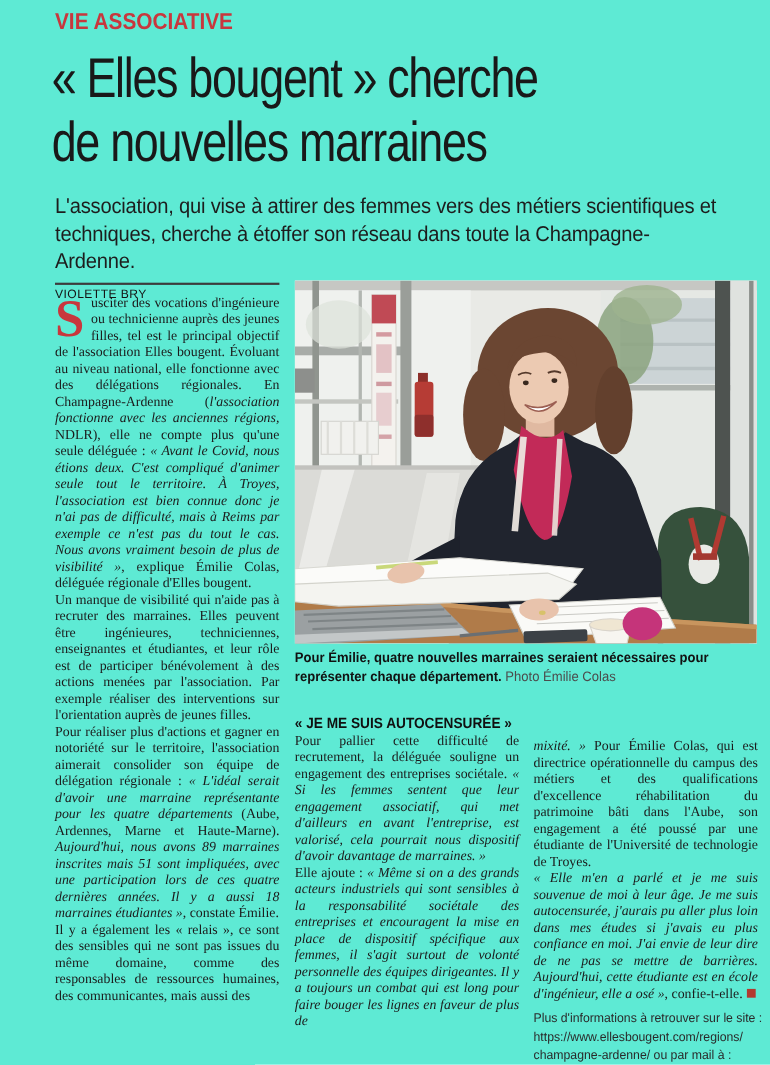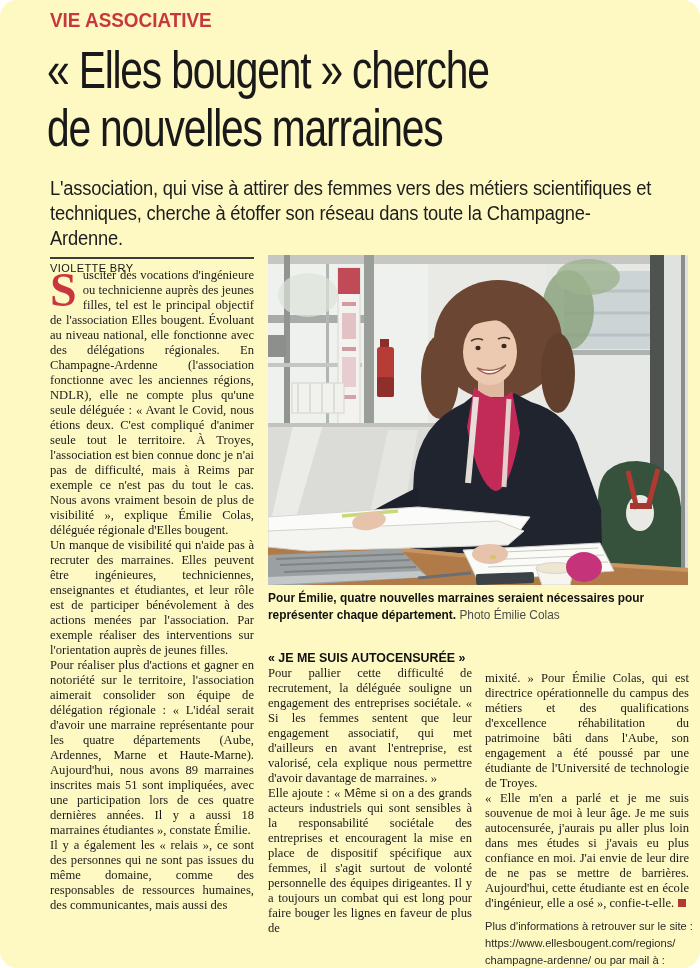--- a/index.html
+++ b/index.html
@@ -1,22 +1,22 @@
 <!DOCTYPE html>
 <html lang="fr" style="--accent: #c8373d; --endmark: #b23a30;"><head>
 <meta charset="utf-8">
 <style>
   :root{
     --accent:#c8373d;
     --endmark:#b23a30;
   }
   html,body{margin:0;padding:0;background:#ffffff;}
   .page{
-    position:relative;width:700px;height:968px;background:#fef9c3;overflow:hidden;
-    font-family:"Liberation Sans",sans-serif;color:#1b1b1b;border-radius:17px;
+    position:relative;width:700px;height:968px;background:#5eead4;overflow:hidden;
+    font-family:"Liberation Sans",sans-serif;color:#1b1b1b;
   }
   .kicker{
     position:absolute;left:50px;top:8px;
     font-weight:bold;font-size:21px;letter-spacing:0;
     color:var(--accent);
     transform:scaleX(.9);transform-origin:0 0;white-space:nowrap;
   }
   .headline{
     position:absolute;left:47px;top:42px;
     font-weight:400;font-size:51px;line-height:58px;letter-spacing:-1.5px;
@@ -36,21 +36,21 @@
   }
   .col{
     position:absolute;width:204px;
     font-family:"Liberation Serif",serif;
     font-size:12.6px;line-height:15px;text-align:justify;color:#1b1b1b;
   }
   #col1{left:50px;top:268px;height:676px;}
   #col2{left:268px;top:637px;height:306px;}
   #col3{left:485px;top:637px;height:320px;margin-top:34px;}
   .body-p{margin:0;}
-  .it{}
+  .it{font-style:italic;}
   .dropcap{
     float:left;
     font-family:"Liberation Serif",serif;font-weight:bold;
     font-size:48px;line-height:38px;
     color:var(--accent);
     padding:3px 6px 0 0;
   }
   .subhead{
     margin:13px 0 1px;
     font-family:"Liberation Sans",sans-serif;
@@ -94,25 +94,25 @@
 
   <div class="standfirst">L'association, qui vise à attirer des femmes vers des métiers scientifiques et techniques, cherche à étoffer son réseau dans toute la Champagne-Ardenne.</div>
 
   <div class="byline">VIOLETTE BRY</div>
   <div class="byline-rule"></div>
 
   <div class="col" id="col1">
       <p class="body-p"><span class="dropcap">S</span><span>usciter des vocations d'ingénieure ou technicienne auprès des jeunes filles, tel est le principal objectif de l'association Elles bougent. Évoluant au niveau national, elle fonctionne avec des délégations régionales. En Champagne-Ardenne (</span><span class="it">l'association fonctionne avec les anciennes régions,</span><span> NDLR), elle ne compte plus qu'une seule déléguée : </span><span class="it">« Avant le Covid, nous étions deux. C'est compliqué d'animer seule tout le territoire. À Troyes, l'association est bien connue donc je n'ai pas de difficulté, mais à Reims par exemple ce n'est pas du tout le cas. Nous avons vraiment besoin de plus de visibilité »</span><span>, explique Émilie Colas, déléguée régionale d'Elles bougent.</span></p>
       <p class="body-p"><span>Un manque de visibilité qui n'aide pas à recruter des marraines. Elles peuvent être ingénieures, techniciennes, enseignantes et étudiantes, et leur rôle est de participer bénévolement à des actions menées par l'association. Par exemple réaliser des interventions sur l'orientation auprès de jeunes filles.</span></p>
       <p class="body-p"><span>Pour réaliser plus d'actions et gagner en notoriété sur le territoire, l'association aimerait consolider son équipe de délégation régionale : </span><span class="it">« L'idéal serait d'avoir une marraine représentante pour les quatre départements</span><span> (Aube, Ardennes, Marne et Haute-Marne). </span><span class="it">Aujourd'hui, nous avons 89 marraines inscrites mais 51 sont impliquées, avec une participation lors de ces quatre dernières années. Il y a aussi 18 marraines étudiantes »</span><span>, constate Émilie.</span></p>
-      <p class="body-p"><span>Il y a également les « relais », ce sont des personnes qui ne sont pas issues du même domaine, comme des responsables de ressources humaines, des communicantes, mais aussi des</span></p>
+      <p class="body-p"><span>Il y a également les « relais », ce sont des sensibles qui ne sont pas issues du même domaine, comme des responsables de ressources humaines, des communicantes, mais aussi des</span></p>
     </div>
   <div class="col" id="col2">
       <h3 class="subhead">« JE ME SUIS AUTOCENSURÉE »</h3>
-      <p class="body-p"><span>Pour pallier cette difficulté de recrutement, la déléguée souligne un engagement des entreprises sociétale. </span><span class="it">« Si les femmes sentent que leur engagement associatif, qui met d'ailleurs en avant l'entreprise, est valorisé, cela explique nous permettre d'avoir davantage de marraines. »</span></p>
+      <p class="body-p"><span>Pour pallier cette difficulté de recrutement, la déléguée souligne un engagement des entreprises sociétale. </span><span class="it">« Si les femmes sentent que leur engagement associatif, qui met d'ailleurs en avant l'entreprise, est valorisé, cela pourrait nous dispositif d'avoir davantage de marraines. »</span></p>
       <p class="body-p"><span>Elle ajoute : </span><span class="it">« Même si on a des grands acteurs industriels qui sont sensibles à la responsabilité sociétale des entreprises et encouragent la mise en place de dispositif spécifique aux femmes, il s'agit surtout de volonté personnelle des équipes dirigeantes. Il y a toujours un combat qui est long pour faire bouger les lignes en faveur de plus de</span></p>
     </div>
   <div class="col" id="col3">
       <p class="body-p"><span class="it">mixité. »</span><span> Pour Émilie Colas, qui est directrice opérationnelle du campus des métiers et des qualifications d'excellence réhabilitation du patrimoine bâti dans l'Aube, son engagement a été poussé par une étudiante de l'Université de technologie de Troyes.</span></p>
       <p class="body-p"><span class="it">« Elle m'en a parlé et je me suis souvenue de moi à leur âge. Je me suis autocensurée, j'aurais pu aller plus loin dans mes études si j'avais eu plus confiance en moi. J'ai envie de leur dire de ne pas se mettre de barrières. Aujourd'hui, cette étudiante est en école d'ingénieur, elle a osé »</span><span>, confie-t-elle.</span><span class="endmark"></span></p>
       <div class="info">
         <div class="info-line">Plus d'informations à retrouver sur le site :</div>
         <div class="info-line">https://www.ellesbougent.com/regions/</div>
         <div class="info-line">champagne-ardenne/ ou par mail à :</div>
         <div class="info-line">champagne-ardenne@ellesbougent.com</div>

